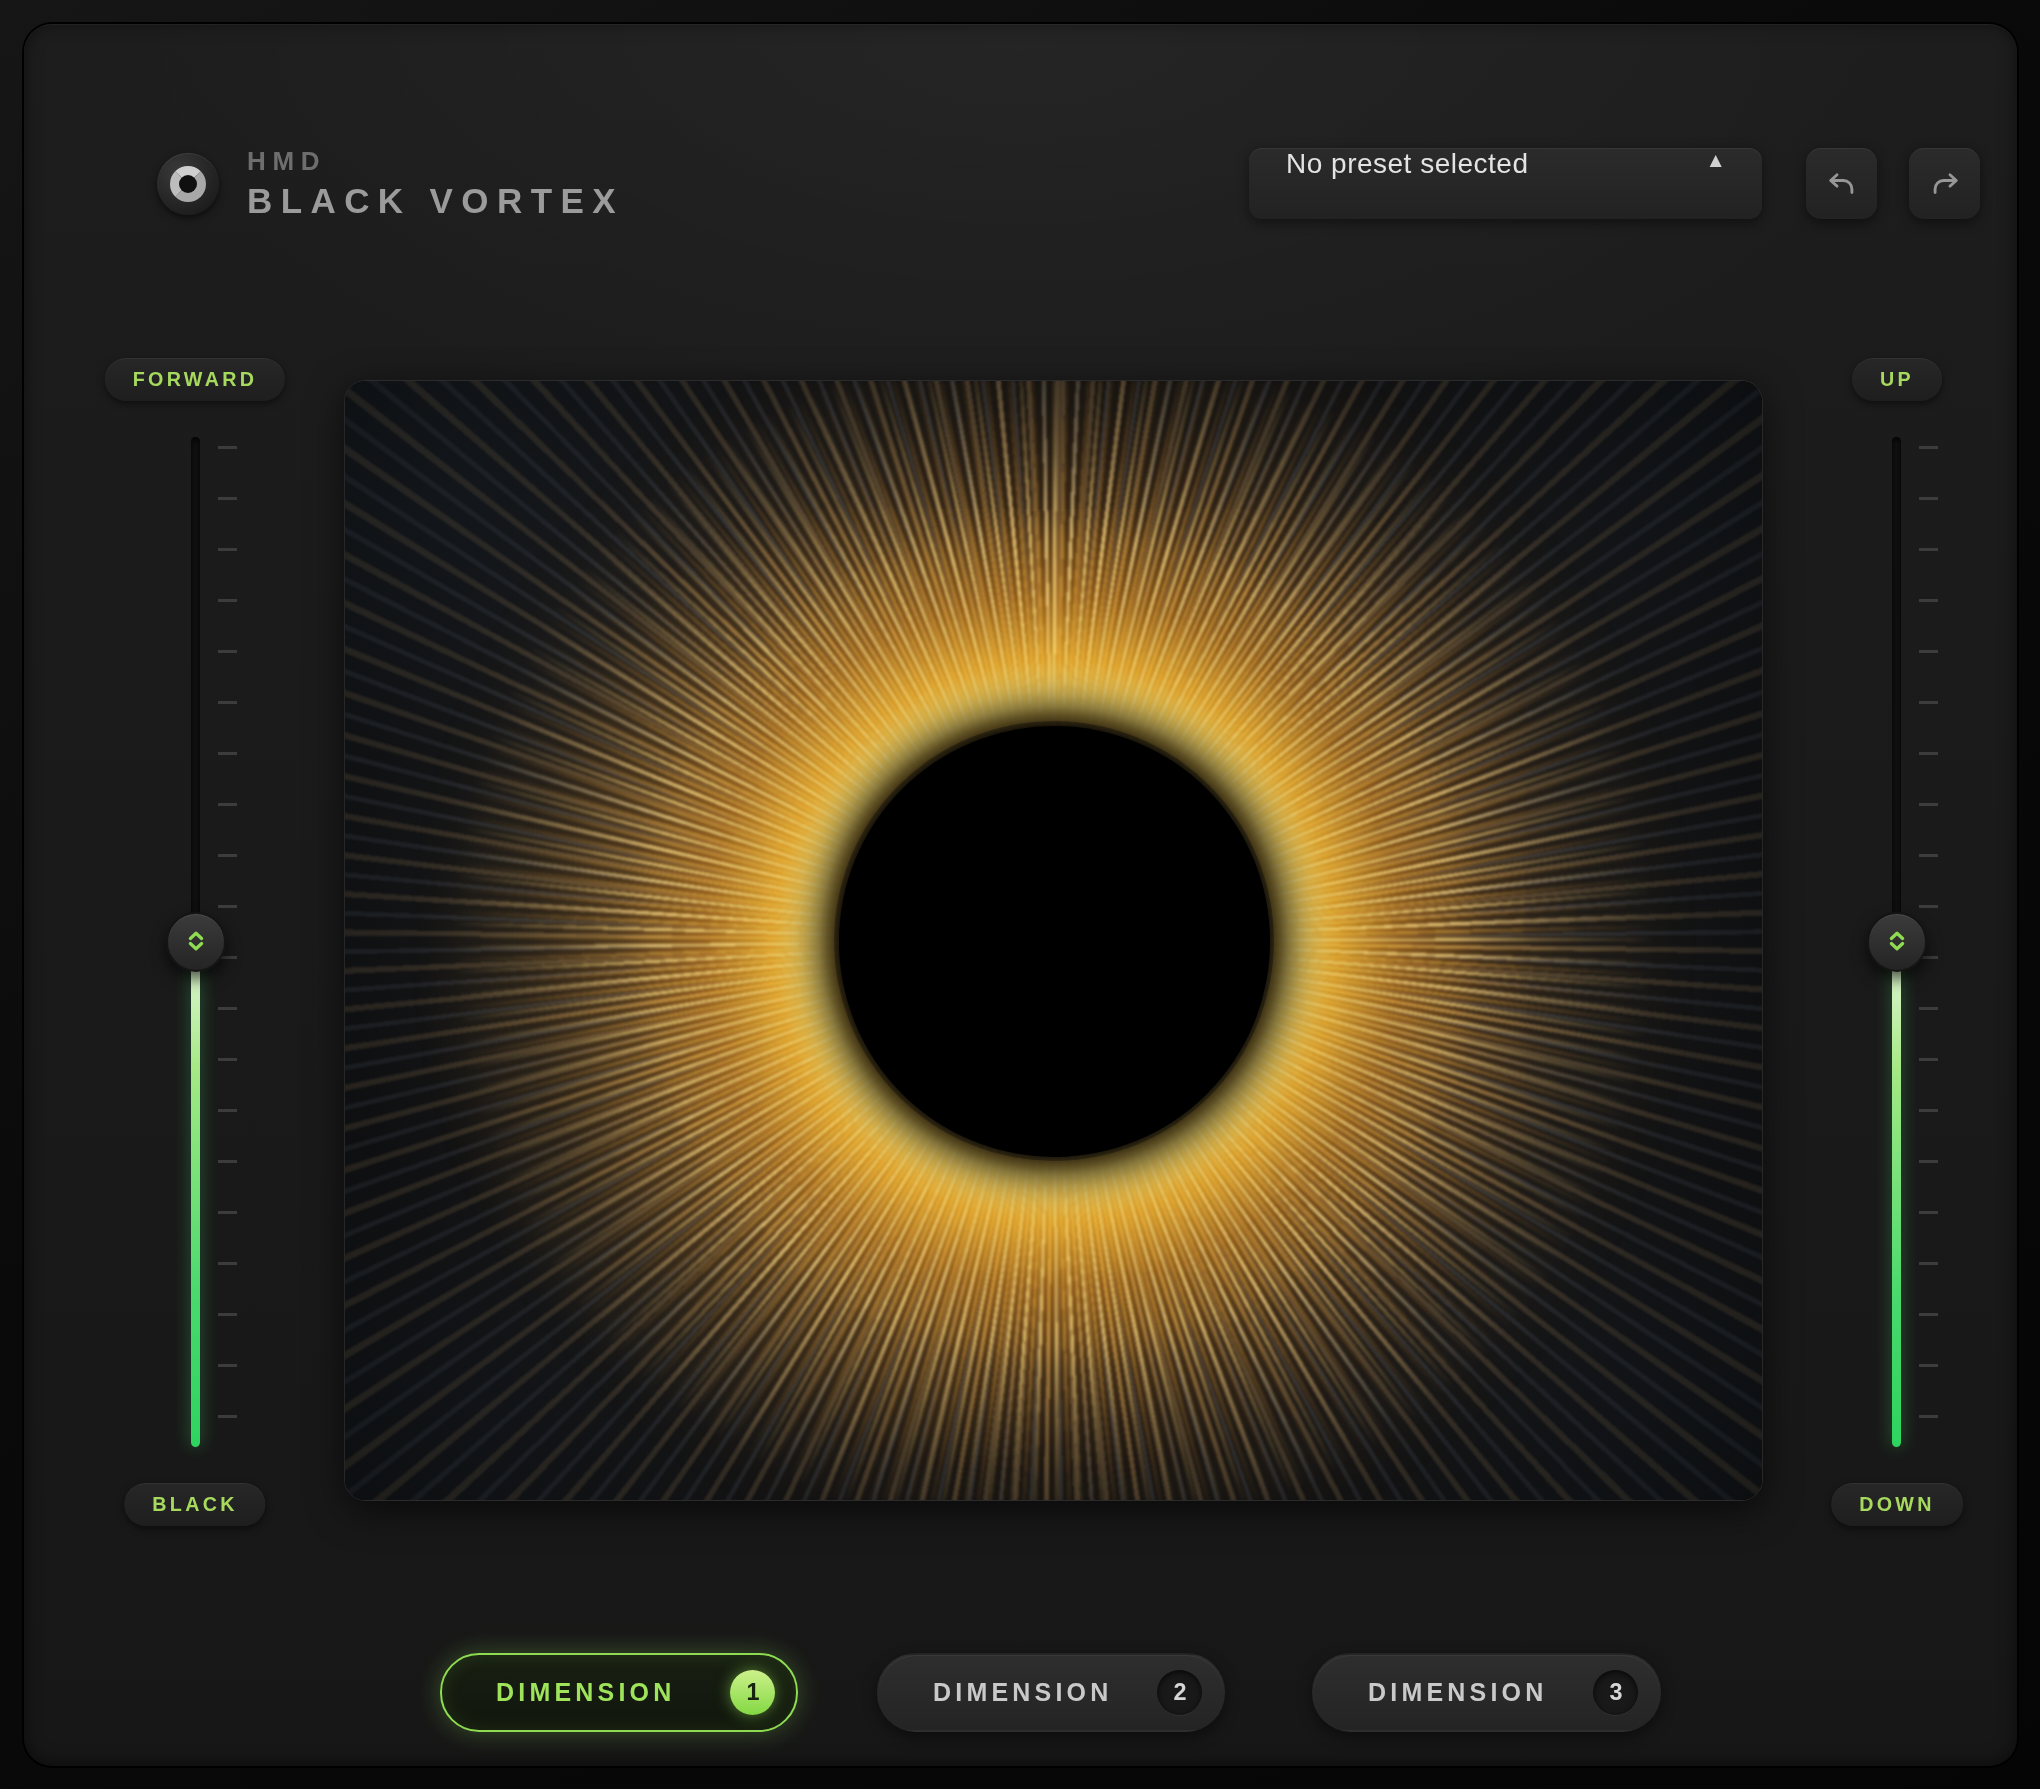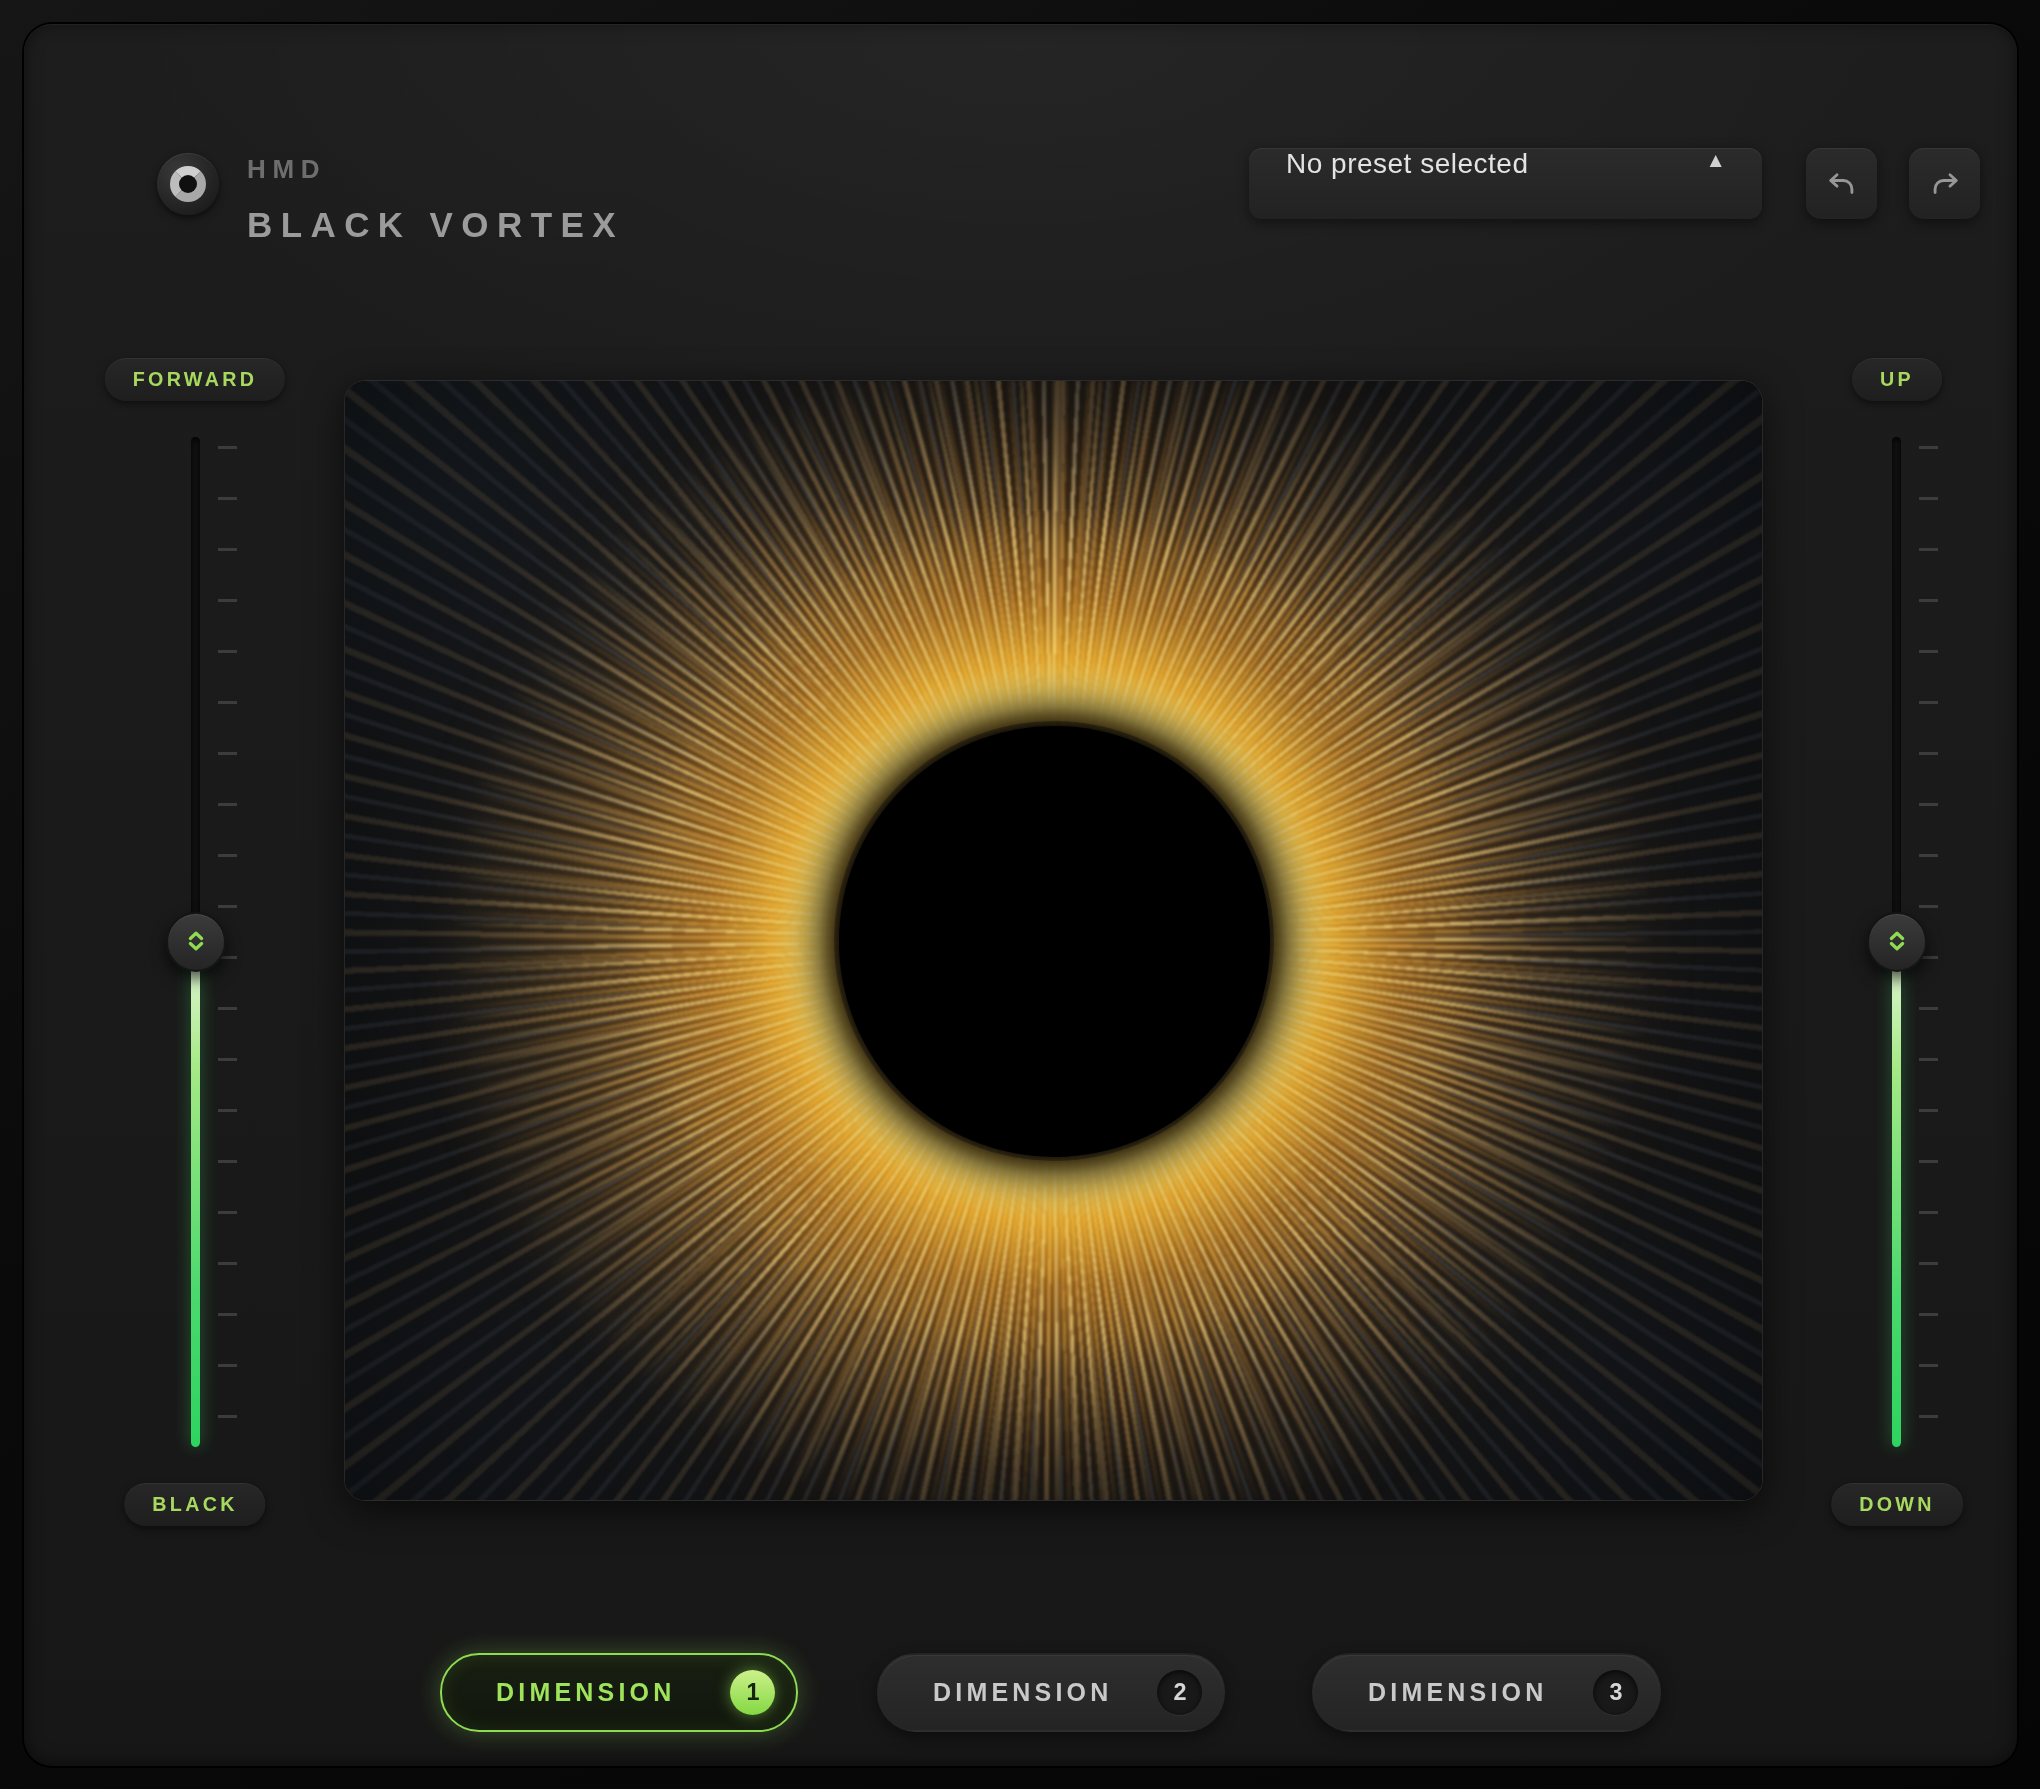--- a/index.html
+++ b/index.html
@@ -22,22 +22,22 @@
     position:absolute; left:133px; top:129px; width:62px; height:62px; border-radius:50%;
     background:radial-gradient(circle at 35% 30%, #3a3a3a, #232323 60%, #151515 100%);
     box-shadow:0 2.8px 7.5px rgba(0,0,0,0.6), inset 0 0.9px 0 rgba(255,255,255,0.08);
   }
   .logo::after {
     content:""; position:absolute; inset:13px; border-radius:50%;
     border:9.4px solid #a8a8a8; background:#101010;
     border-top-color:#cfcfcf; border-left-color:#bdbdbd;
   }
   .brand-block { position:absolute; left:223px; top:122px; }
-  .brand-name { font-size:26px; font-weight:700; letter-spacing:6.6px; color:#6e6e6e;margin-top:8px; }
-  .plugin-title { margin-top:20px; font-size:35px; font-weight:700; letter-spacing:8.4px; color:#9b9b9b; }
+  .brand-name { font-size:26px; font-weight:700; letter-spacing:6.6px; color:#6e6e6e; }
+  .plugin-title { margin-top:4px; font-size:35px; font-weight:700; letter-spacing:8.4px; color:#9b9b9b; }
   .preset {
     position:absolute; left:1225px; top:124px; width:513px; height:71px; border-radius:13px;
     background:linear-gradient(#2b2b2b,#222222);
     box-shadow:inset 0 0.9px 0 rgba(255,255,255,0.06), 0 3.7px 11.2px rgba(0,0,0,0.45);
     display:flex; align-items:flex-start; padding:0 37px; cursor:pointer;
   }
   .preset-value { font-size:28px; color:#e3e3e3; letter-spacing:0.5px; }
   .preset-caret { position:absolute; right:36px; font-size:20.6px; color:#d0d0d0; }
   .hist-btn {
     position:absolute; top:124px; width:71px; height:71px; border-radius:15px;

